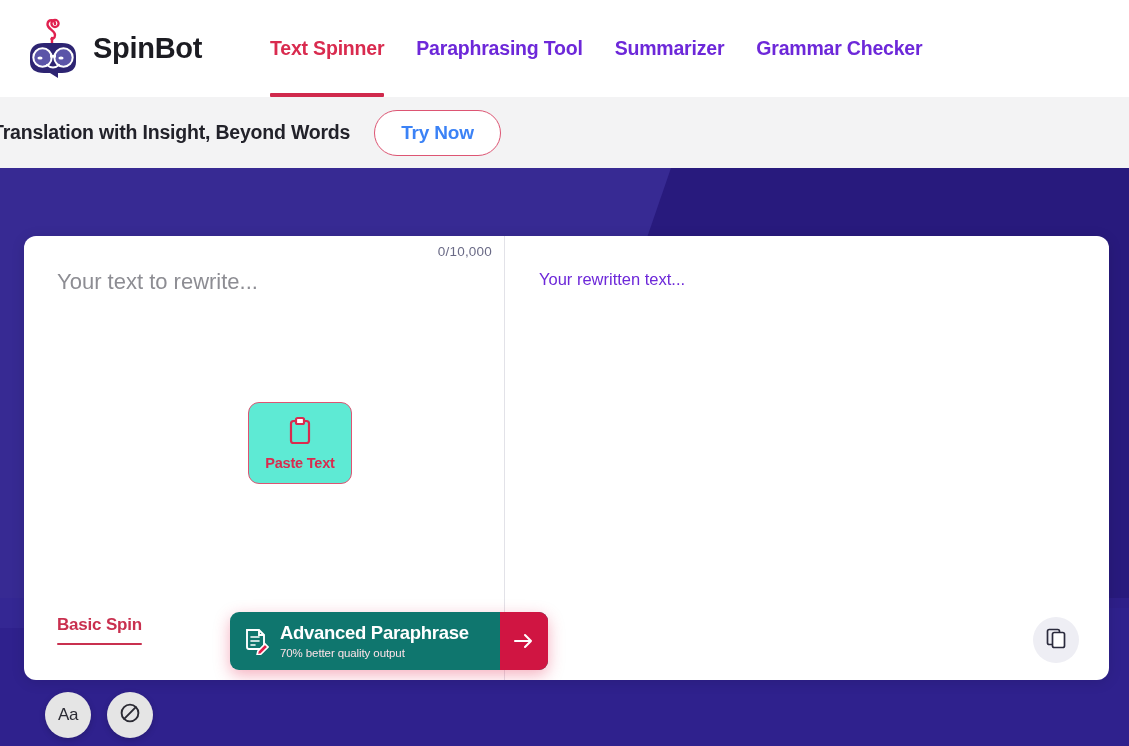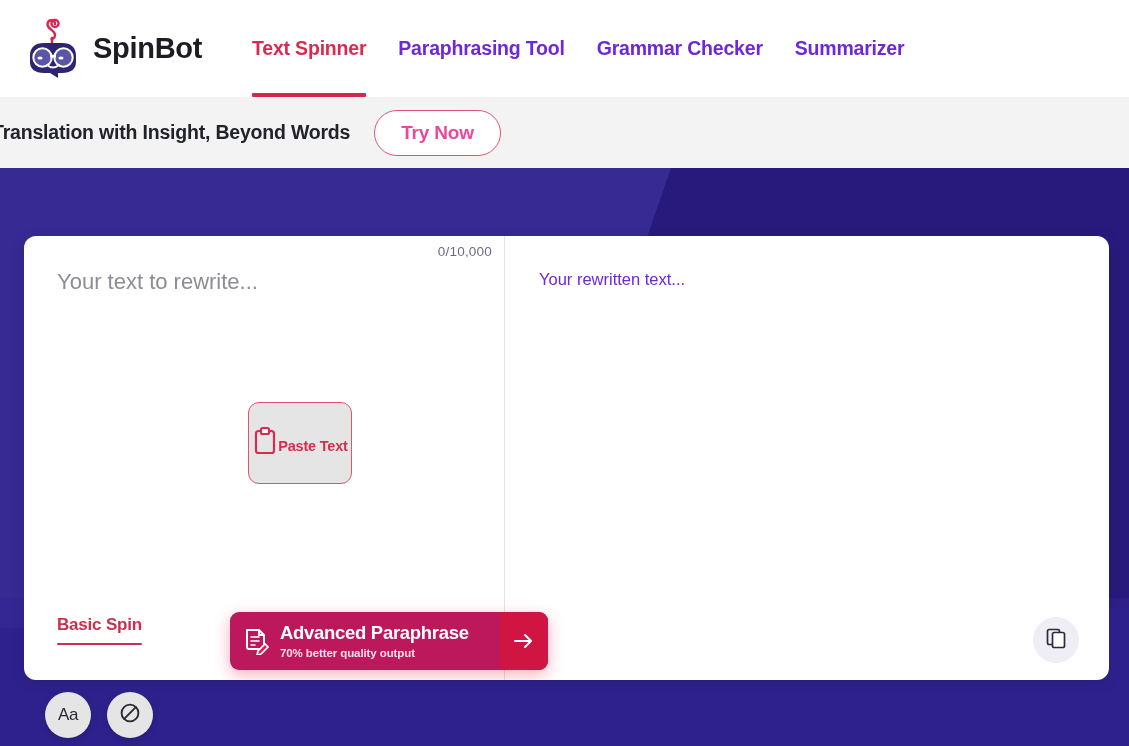--- a/index.html
+++ b/index.html
@@ -23,40 +23,40 @@
     font-size: 29px; font-weight: bold; color: #1c1c22;
     letter-spacing: -0.3px; margin-left: 11px;
   }
   .nav { display: flex; align-items: center; margin-left: 50px; height: 97px; }
   .nav-item {
     font-size: 19.5px; font-weight: bold; color: #6d28d9;
     padding: 0 0; margin-right: 32px; cursor: pointer;
     height: 97px; display: flex; align-items: center; position: relative;
     letter-spacing: -0.2px;
   }
-  .nav-item.active { color: #d92b4f; }
+  .nav-item.active { color: #d92b4f; margin-left: 18px; }
   .nav-item.active::after {
     content: ""; position: absolute; left: 0; right: 0; bottom: 0;
     height: 4px; background: #d0294c; border-radius: 1px;
   }
 
   
   .banner {
     position: absolute; left: 0; top: 97px; width: 1129px; height: 71px;
     background: #f3f3f4;
     display: flex; align-items: center;
   }
   .banner-text {
     font-size: 19.5px; font-weight: bold; color: #22222a;
     margin-left: -8px; letter-spacing: -0.2px; white-space: nowrap;
   }
   .banner-btn {
     margin-left: 24px;
     border: 1.6px solid #dd5573; background: #ffffff;
-    color: #ec4899; font-size: 19px; font-weight: bold;
+    color: #3b82f6; font-size: 19px; font-weight: bold;
     border-radius: 30px; padding: 11px 26px; cursor: pointer;
     letter-spacing: -0.2px;
   }
 
   
   .backdrop {
     position: absolute; left: 0; top: 168px; width: 1129px; height: 578px;
     background: #2c1d85;
     overflow: hidden;
   }
@@ -106,55 +106,55 @@
   .ph-right {
     position: absolute; left: 34px; top: 34px;
     font-size: 16.5px; color: #6d28d9;
   }
 
   
   .paste-btn {
     position: absolute; left: 224px; top: 166px;
     width: 104px; height: 82px;
     border: 1.6px solid #dd5573; border-radius: 11px;
-    background: #e5e5e5; cursor: pointer;
-    display: flex; flex-direction: row;
+    background: #5eead4; cursor: pointer;
+    display: flex; flex-direction: column;
     align-items: center; justify-content: center;
   }
   .paste-label {
     font-size: 14.5px; font-weight: bold; color: #d92b4f;
     margin-top: 5px; letter-spacing: -0.2px;
   }
 
   
   .basic-spin {
     position: absolute; left: 33px; bottom: 35px;
     font-size: 17px; font-weight: bold; color: #c9304f;
     cursor: pointer; letter-spacing: -0.2px;
   }
   .basic-spin::after {
     content: ""; display: block; height: 2.5px;
     background: #c9304f; margin-top: 8px; border-radius: 2px;
   }
   .adv-btn {
     position: absolute; left: 206px; bottom: 10px;
     width: 318px; height: 58px;
-    background: #be185d; border-radius: 9px;
+    background: #0f766e; border-radius: 9px;
     display: flex; align-items: center; cursor: pointer;
     overflow: hidden;
     box-shadow: 0 5px 16px rgba(225,29,72,.35);
   }
   .adv-icon { margin-left: 14px; display: flex; align-items: center; }
   .adv-texts { margin-left: 11px; }
   .adv-title {
     font-size: 18.5px; font-weight: bold; color: #ffffff;
     letter-spacing: -0.3px; line-height: 1.1;
   }
   .adv-sub {
-    font-size: 11.5px; font-weight: bold; color: #fde2e8;
+    font-size: 11.5px; font-weight: normal; color: #fde2e8;
     margin-top: 4px; letter-spacing: -0.1px;
   }
   .adv-arrow {
     margin-left: auto; width: 48px; height: 58px;
     background: #d01542;
     display: flex; align-items: center; justify-content: center;
   }
 
   
   .copy-btn {
@@ -203,24 +203,24 @@
     </div>
 
     <div class="nav">
       <div class="nav-item active">
         <span>Text Spinner</span>
       </div>
       <div class="nav-item">
         <span>Paraphrasing Tool</span>
       </div>
       <div class="nav-item">
+        <span>Summarizer</span>
+      </div>
+      <div class="nav-item">
         <span>Grammar Checker</span>
-      </div>
-      <div class="nav-item">
-        <span>Summarizer</span>
       </div>
     </div>
   </div>
 
   <div class="banner">
     <div class="banner-text">Translation with Insight, Beyond Words</div>
     <button class="banner-btn">Try Now</button>
   </div>
 
   <div class="backdrop">

